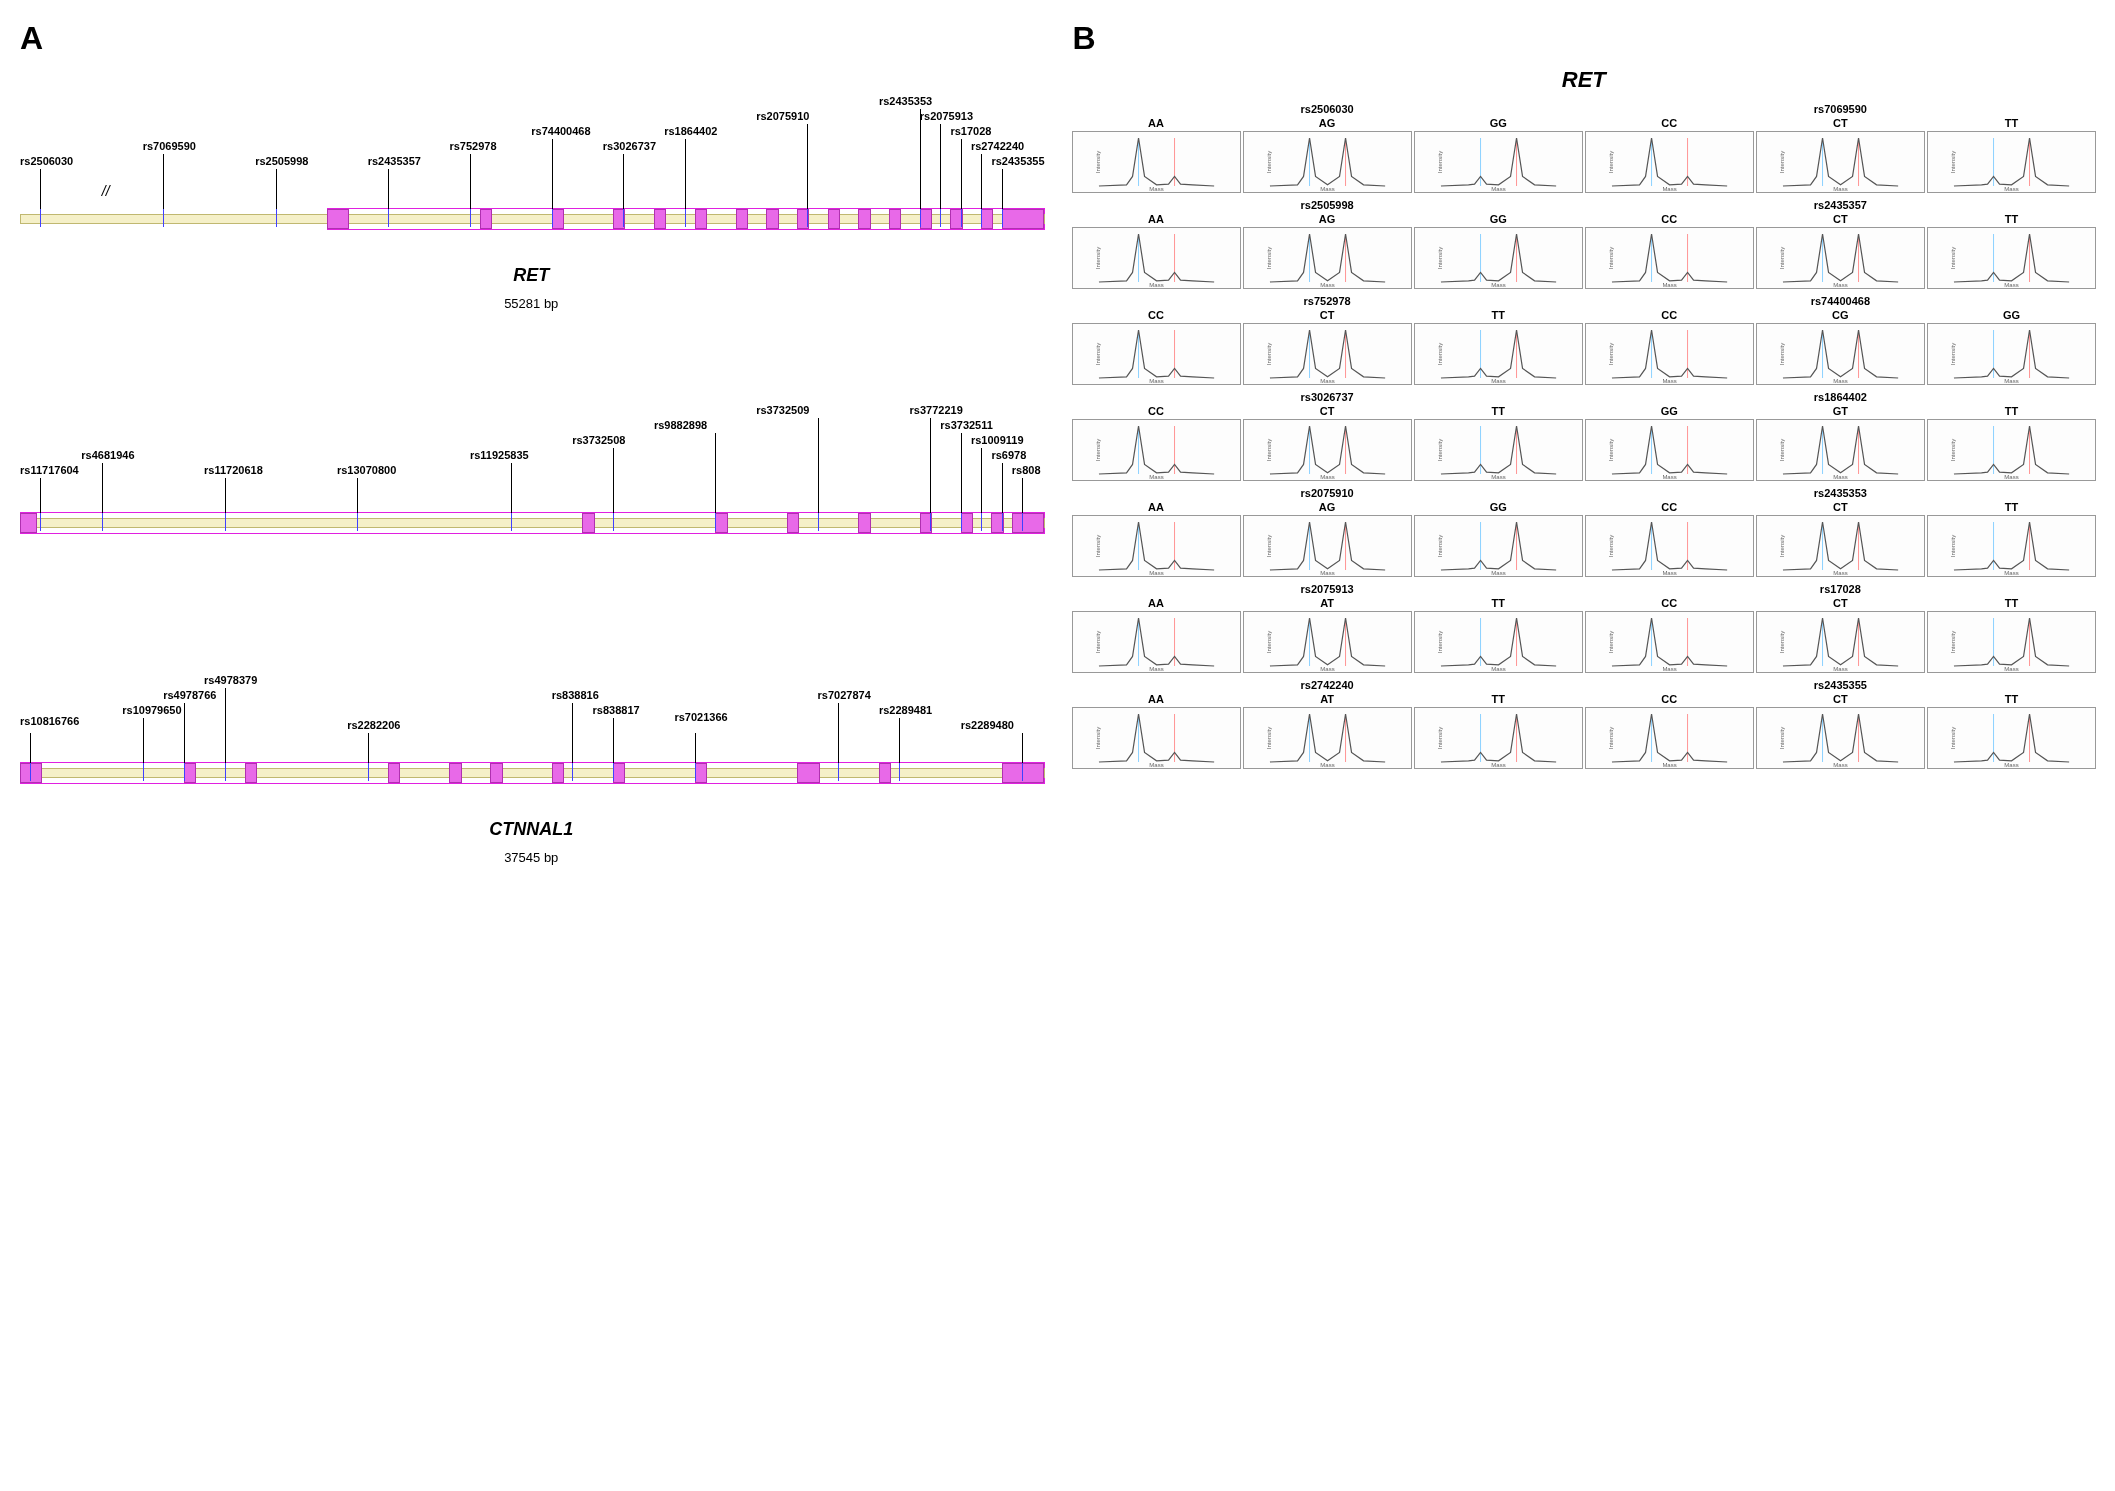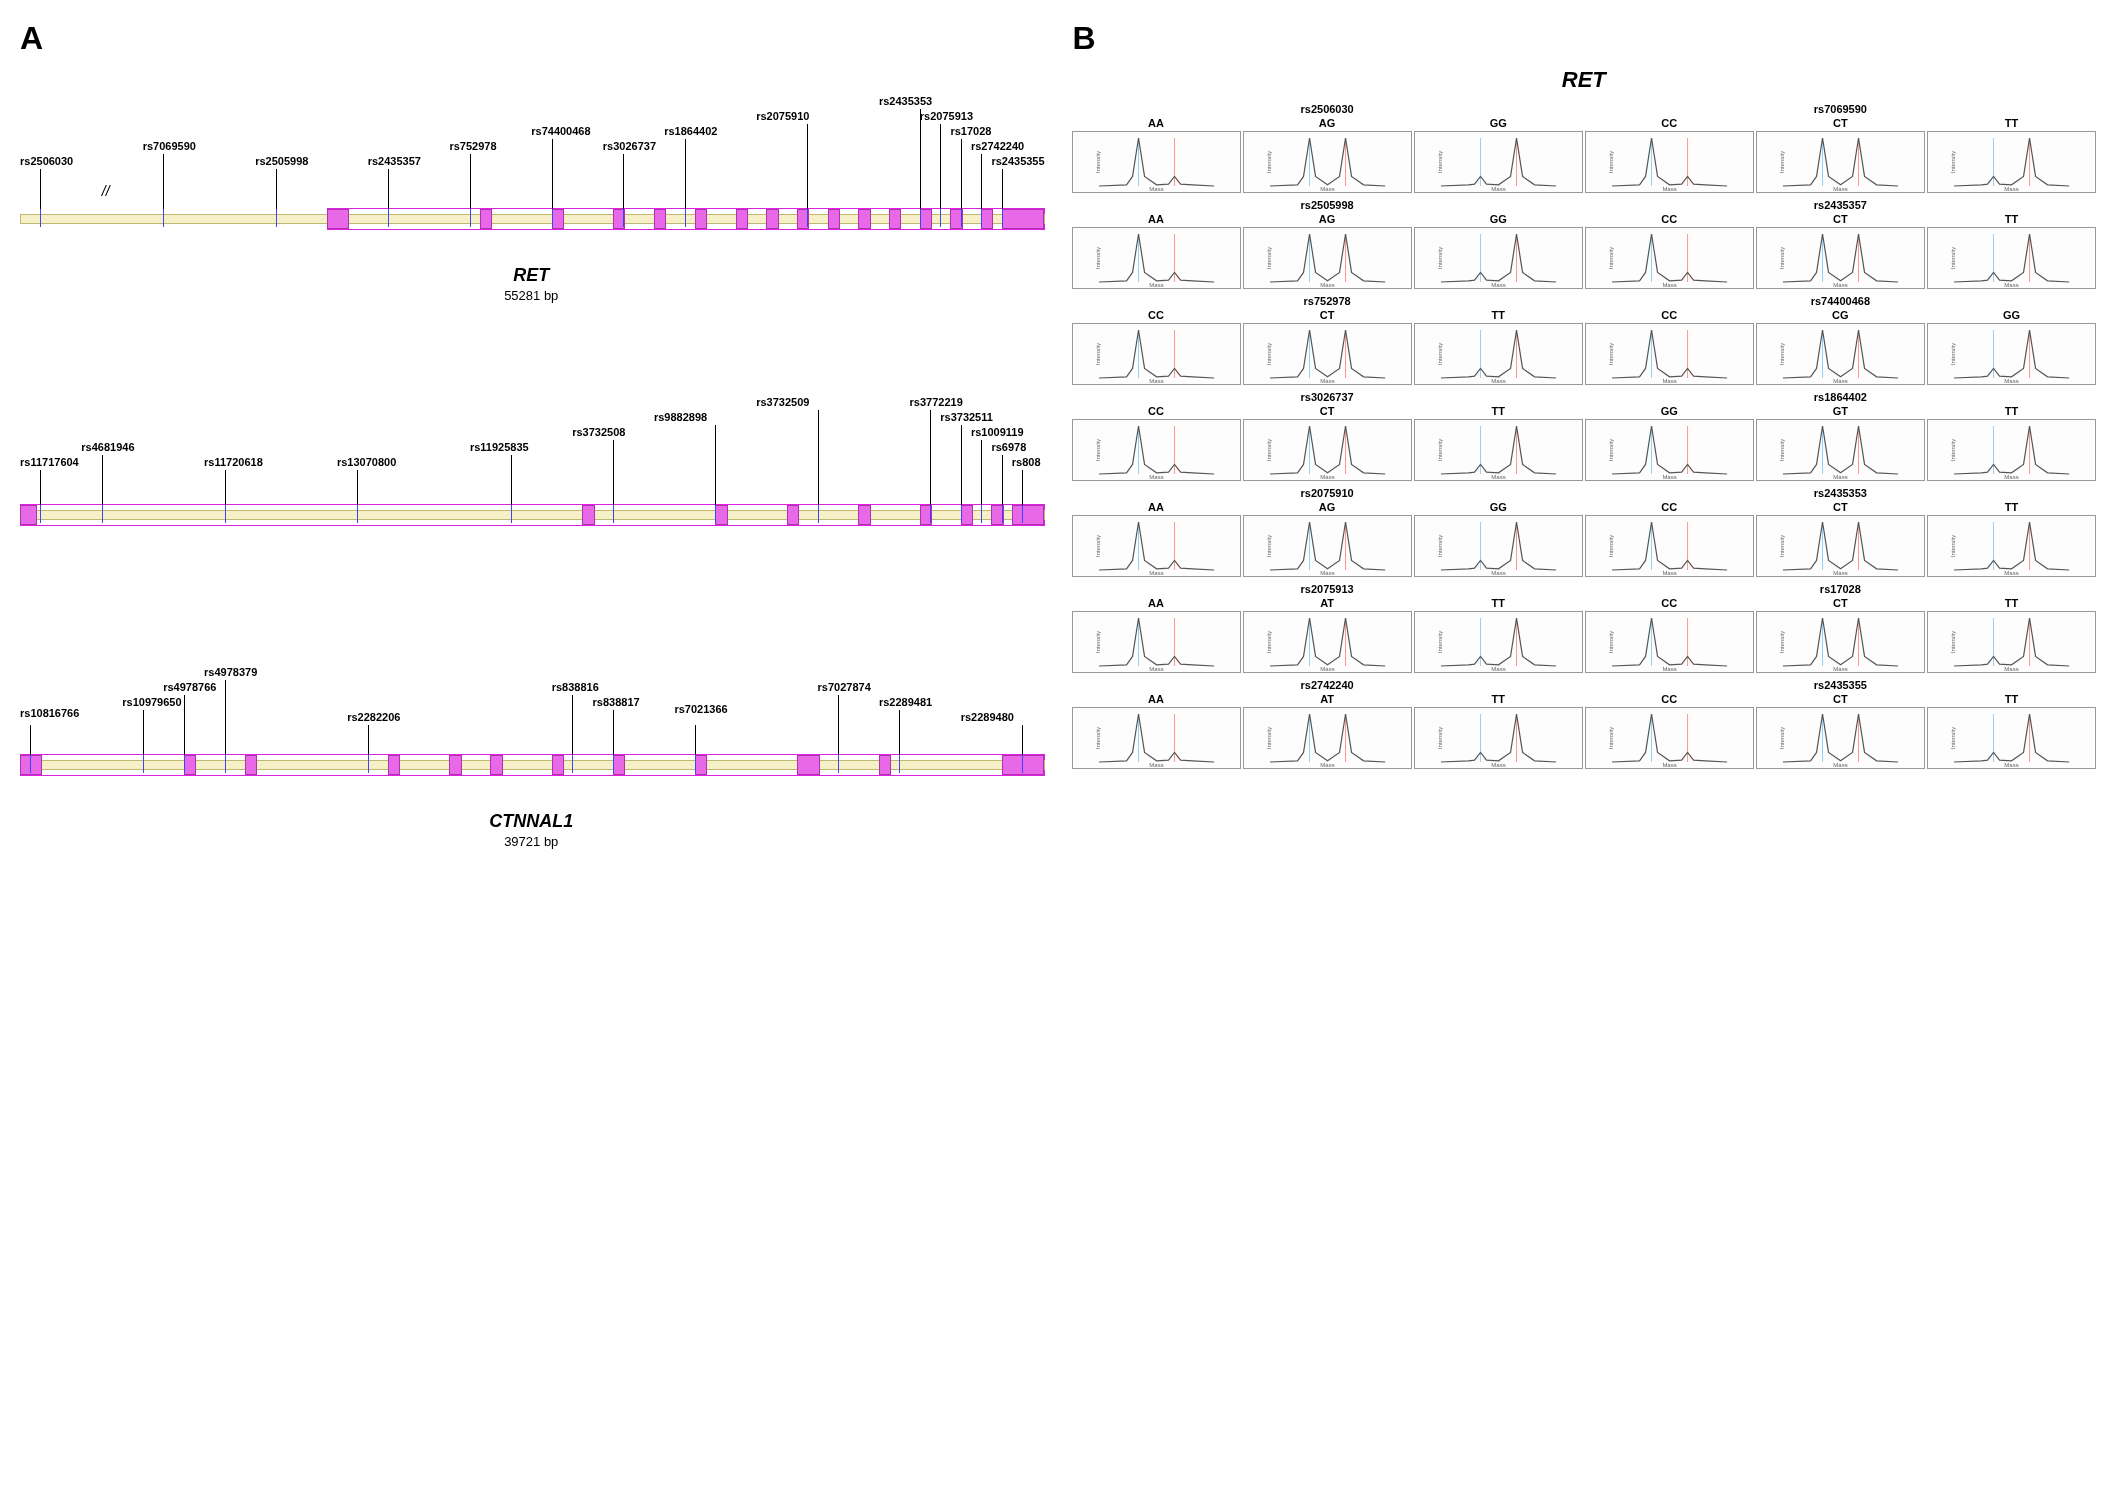--- a/index.html
+++ b/index.html
@@ -9,21 +9,21 @@
 .gene-block{margin-bottom:60px}
 .gene-diagram{position:relative;height:190px;margin-top:10px}
 .gene-bar{position:absolute;bottom:30px;left:0;right:0;height:18px}
 .bar-bg{position:absolute;width:100%;height:8px;top:5px;background:#f5f0c8;border:1px solid #c0b870}
 .exon{position:absolute;top:0;height:18px;background:#e869e8;border:1px solid #b030b0}
 .outline{position:absolute;top:-1px;height:20px;border:1px solid #e020e0;background:transparent}
 .snp-line{position:absolute;width:1px;background:#4040ff;bottom:30px;height:18px}
 .snp-label{position:absolute;font-size:11px;font-weight:bold;white-space:nowrap}
 .lead{position:absolute;border-left:1px solid #000;width:1px}
 .gene-name{text-align:center;font-style:italic;font-weight:bold;font-size:18px;margin-top:8px}
-.gene-size{text-align:center;font-size:13px;margin-top:2px}
+.gene-size{text-align:center;font-size:13px;margin-top:10px}
 .panel-b-title{text-align:center;font-style:italic;font-weight:bold;font-size:22px;margin-bottom:10px}
 .spec-grid{display:grid;grid-template-columns:repeat(6,1fr);gap:6px 4px}
 .spec-cell{display:flex;flex-direction:column;align-items:center}
 .rs-header{font-size:11px;font-weight:bold;text-align:center;height:14px}
 .gt-label{font-size:11px;font-weight:bold;text-align:center;margin-bottom:2px}
 .spec-plot{width:100%;height:60px;border:1px solid #999;position:relative;background:#fdfdfd}
 .spec-plot svg{width:100%;height:100%}
 .break-mark{position:absolute;bottom:28px;font-size:14px;font-style:italic}
 </style>
 </head>
@@ -209,21 +209,21 @@
           <div class="lead" style="left:80%;bottom:48px;height:60px"></div>
           <div class="snp-label" style="left:78%;bottom:110px">rs7027874</div>
         <div class="snp-line" style="left:86%"></div>
           <div class="lead" style="left:86%;bottom:48px;height:45px"></div>
           <div class="snp-label" style="left:84%;bottom:95px">rs2289481</div>
         <div class="snp-line" style="left:98%"></div>
           <div class="lead" style="left:98%;bottom:48px;height:30px"></div>
           <div class="snp-label" style="left:92%;bottom:80px">rs2289480</div>
       </div>
       <div class="gene-name">CTNNAL1</div>
-      <div class="gene-size">39721 bp</div>
+      <div class="gene-size">37545 bp</div>
     </div>
   </div>
 
   <div class="panel">
     <div class="panel-label">B</div>
     <div class="panel-b-title">RET</div>
     <div class="spec-grid" id="spec-grid">
         <div class="spec-cell">
           <div class="rs-header"></div>
           <div class="gt-label">AA</div>

